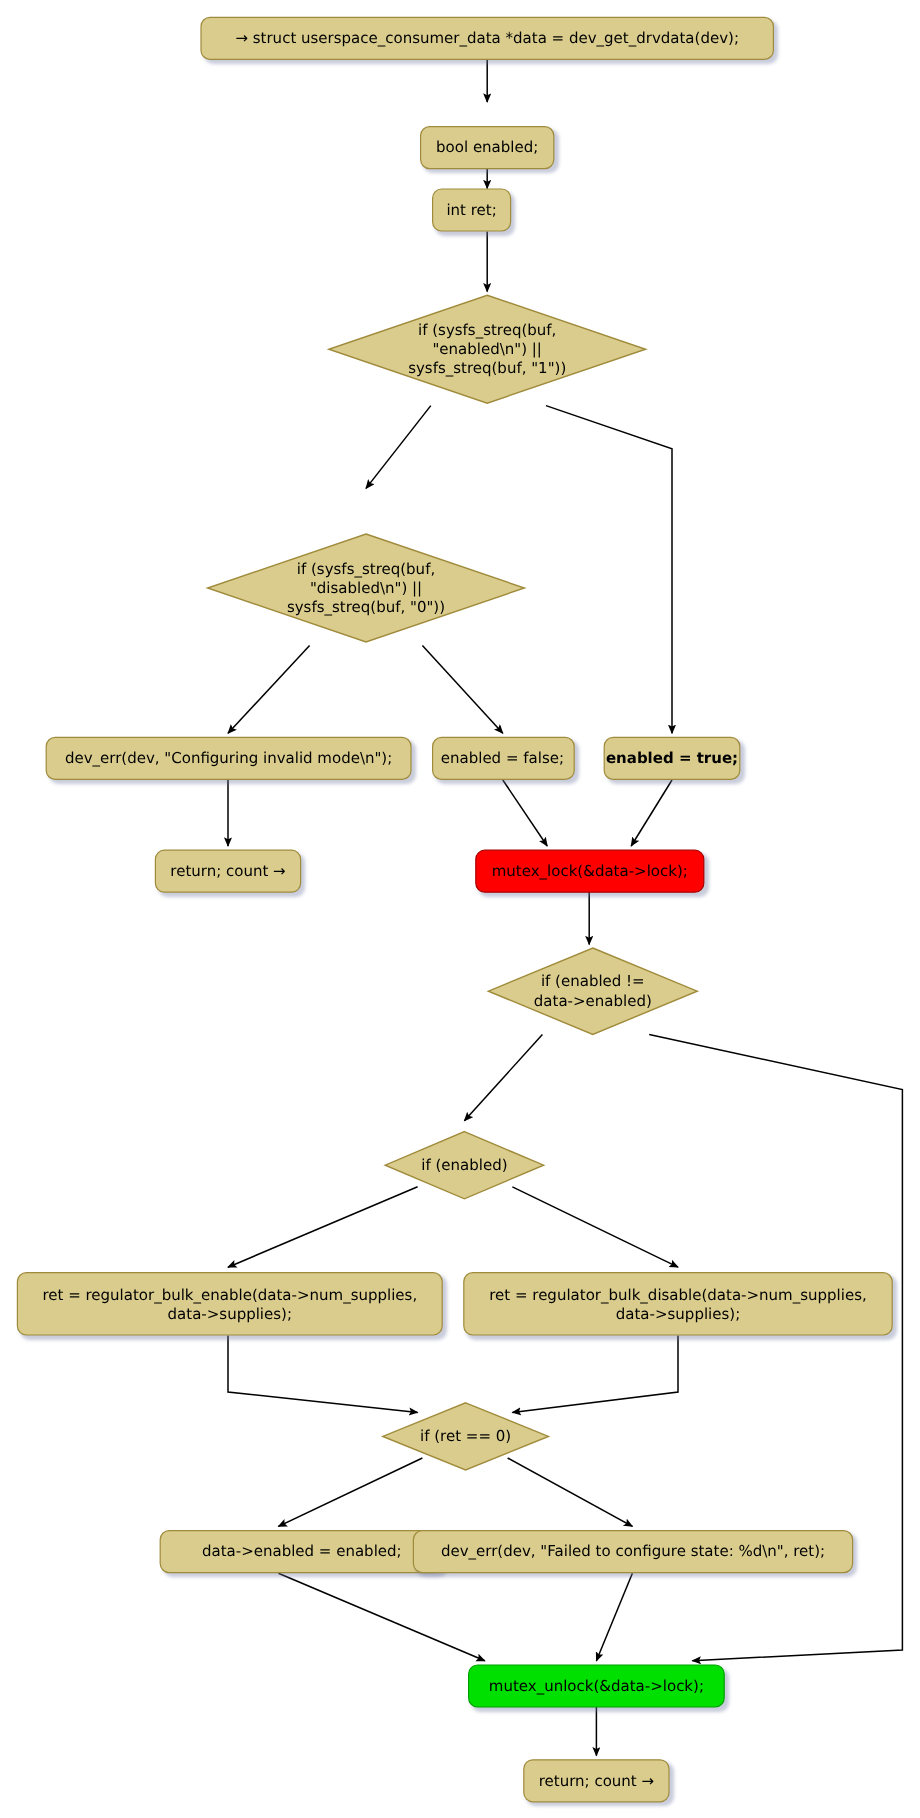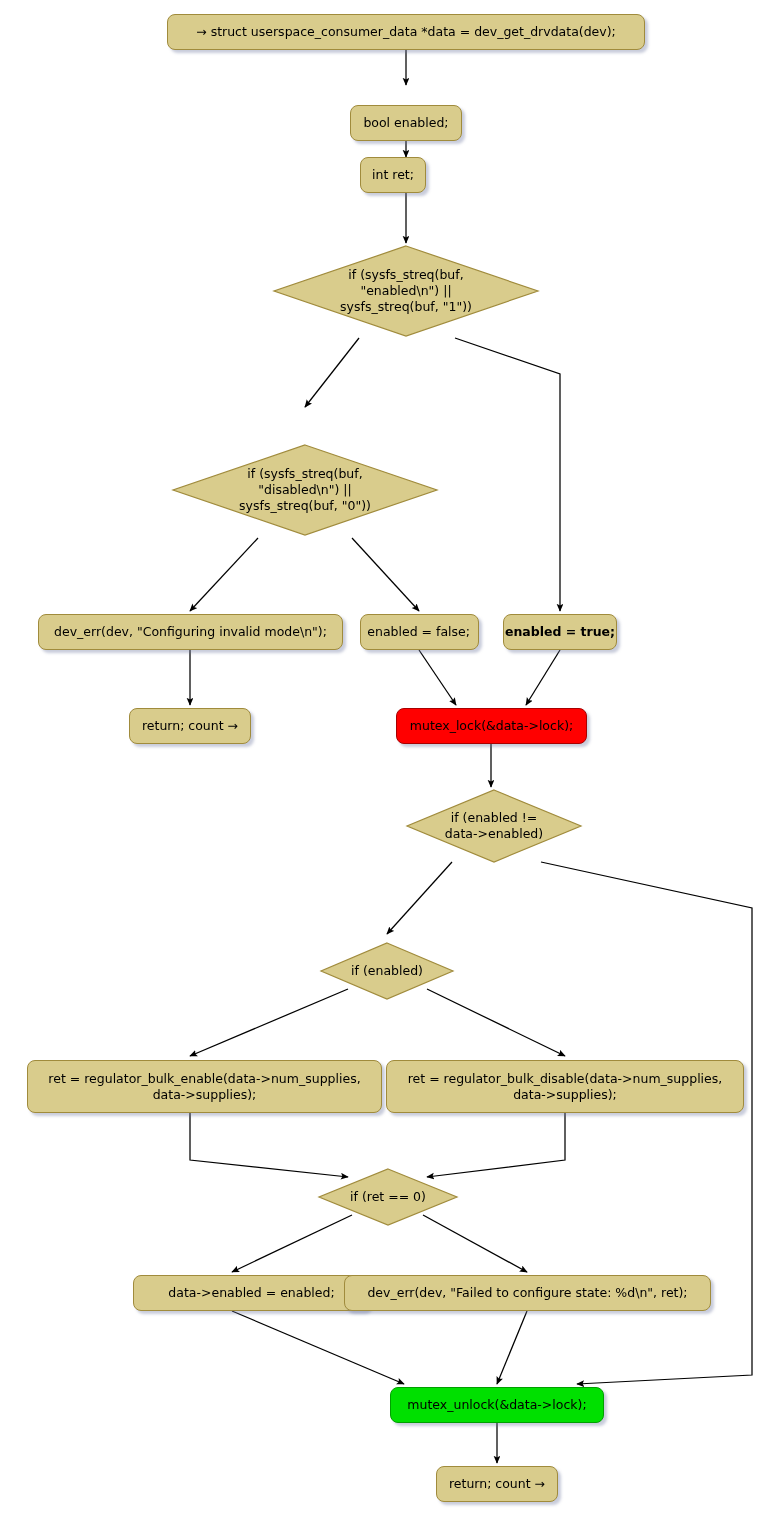--- a/index.html
+++ b/index.html
@@ -186,21 +186,21 @@
 data-&gt;enabled)</span>
   </div>
 
   <div class="node dia" style="left:318px; top:940px; width:138px; height:62px;">
     <svg class="shape" viewBox="0 0 138 62" preserveAspectRatio="none">
       <polygon points="69,3 135,31 69,59 3,31" fill="#D9CC8C" stroke="#A08B3C" stroke-width="1.2"></polygon>
     </svg>
     <span class="txt">if (enabled)</span>
   </div>
 
-  <div class="node act" style="left:14px; top:1060px; width:355px; height:53px;margin-left:13px;">
+  <div class="node act" style="left:14px; top:1060px; width:355px; height:53px;">
     <span>ret = regulator_bulk_enable(data-&gt;num_supplies,
 data-&gt;supplies);</span>
   </div>
 
   <div class="node act" style="left:386px; top:1060px; width:358px; height:53px;">
     <span>ret = regulator_bulk_disable(data-&gt;num_supplies,
 data-&gt;supplies);</span>
   </div>
 
   <div class="node dia" style="left:316px; top:1166px; width:144px; height:62px;">

